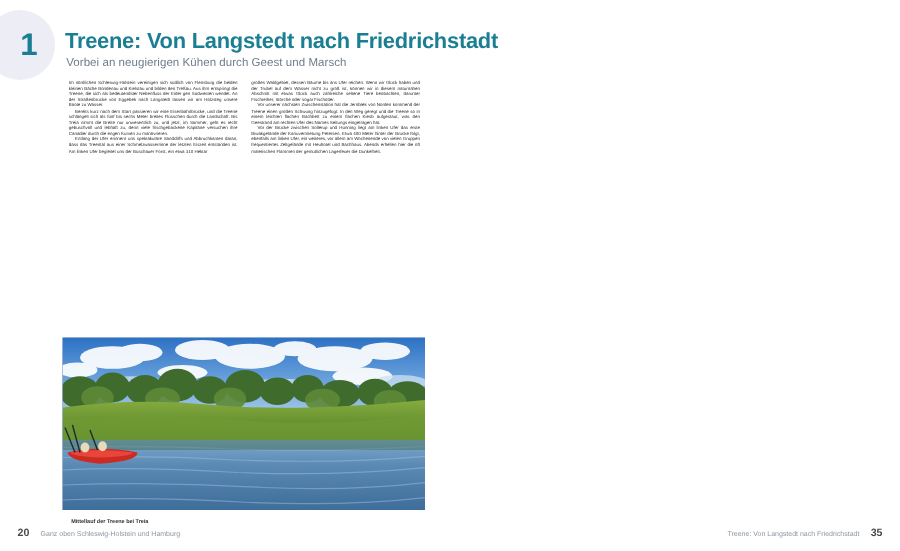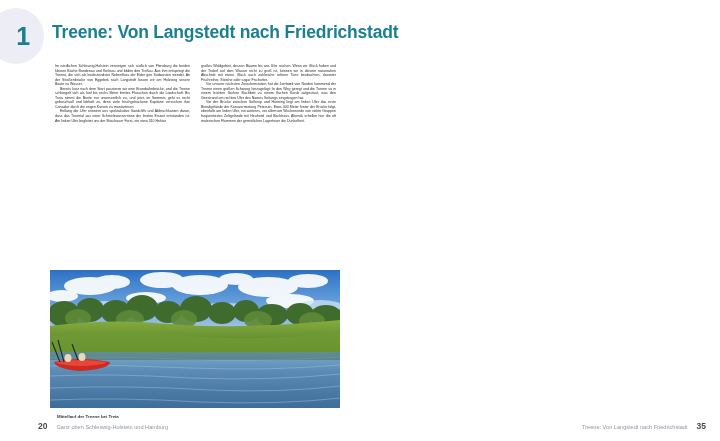--- a/index.html
+++ b/index.html
@@ -64,21 +64,21 @@
   }
   .photo svg{display:block;width:290px;height:138px;}
   .photo-caption{
     position:absolute;left:57px;top:414px;
     font-size:4.4px;font-weight:bold;color:#333;
   }
 
   
   .footer-left{
     position:absolute;left:14px;bottom:10px;
-    display:flex;align-items:baseline;gap:9px;margin-left:24px;
+    display:flex;align-items:baseline;gap:9px;
   }
   .footer-left .pnum{font-size:8.5px;font-weight:bold;color:#4a4a4a;}
   .footer-left .ftxt{font-size:5.6px;color:#8d97a2;}
   .footer-right{
     position:absolute;right:14px;bottom:10px;
     display:flex;align-items:baseline;gap:9px;
   }
   .footer-right .ftxt{font-size:5.6px;color:#8d97a2;}
   .footer-right .pnum{font-size:8.5px;font-weight:bold;color:#4a4a4a;}
 </style>
@@ -87,20 +87,21 @@
 
 <div class="spread">
 
   <div class="page page-left">
 
     <div class="chapter-badge">
       <span>1</span>
     </div>
 
     <div class="title">Treene: Von Langstedt nach Friedrichstadt</div>
+    <div class="subtitle">Vorbei an neugierigen Kühen durch Geest und Marsch</div>
 
     <div class="cols cols-left">
       <div class="col">
         <p>Im nördlichen Schleswig-Holstein vereinigen sich südlich von Flensburg die beiden kleinen Bäche Bondenau und Kielstau und bilden den Treßau. Aus ihm entspringt die Treene, die sich als bedeutendster Nebenfluss der Eider gen Südwesten wendet. An der Straßenbrücke von Eggebek nach Langstedt lassen wir am Holzsteg unsere Boote zu Wasser.</p>
         <p>Bereits kurz nach dem Start passieren wir eine Eisenbahnbrücke, und die Treene schlängelt sich als fünf bis sechs Meter breites Flüsschen durch die Landschaft. Bis Treia nimmt die Breite nur unwesentlich zu, und jetzt, im Sommer, geht es recht gebuschvoll und lebhaft zu, denn viele frischgebackene Kapitäne versuchen ihre Canadier durch die engen Kurven zu manövrieren.</p>
         <p>Entlang der Ufer erinnern uns spektakuläre Sandcliffs und Abbruchkanten daran, dass das Treental aus einer Schmelzwasserrinne der letzten Eiszeit entstanden ist. Am linken Ufer begleitet uns der Büschauer Forst, ein etwa 310 Hektar</p>
       </div>
       <div class="col">
         <p>großes Waldgebiet, dessen Bäume bis ans Ufer reichen. Wenn wir Glück haben und der Trubel auf dem Wasser nicht zu groß ist, können wir in diesem naturnahen Abschnitt mit etwas Glück auch zahlreiche seltene Tiere beobachten, darunter Fischreiher, Störche oder sogar Fischotter.</p>
         <p>Vor unserer nächsten Zwischenstation hat die Jernbæk von Norden kommend der Treene einen großen Schwung hinzugefügt: In den Weg geregt und die Treene so in einem leichten flachen Bachbett zu einem flachen Kiesb aufgestaut, was den Geestrand am rechten Ufer des Names Seitungs eingetragen hat.</p>

